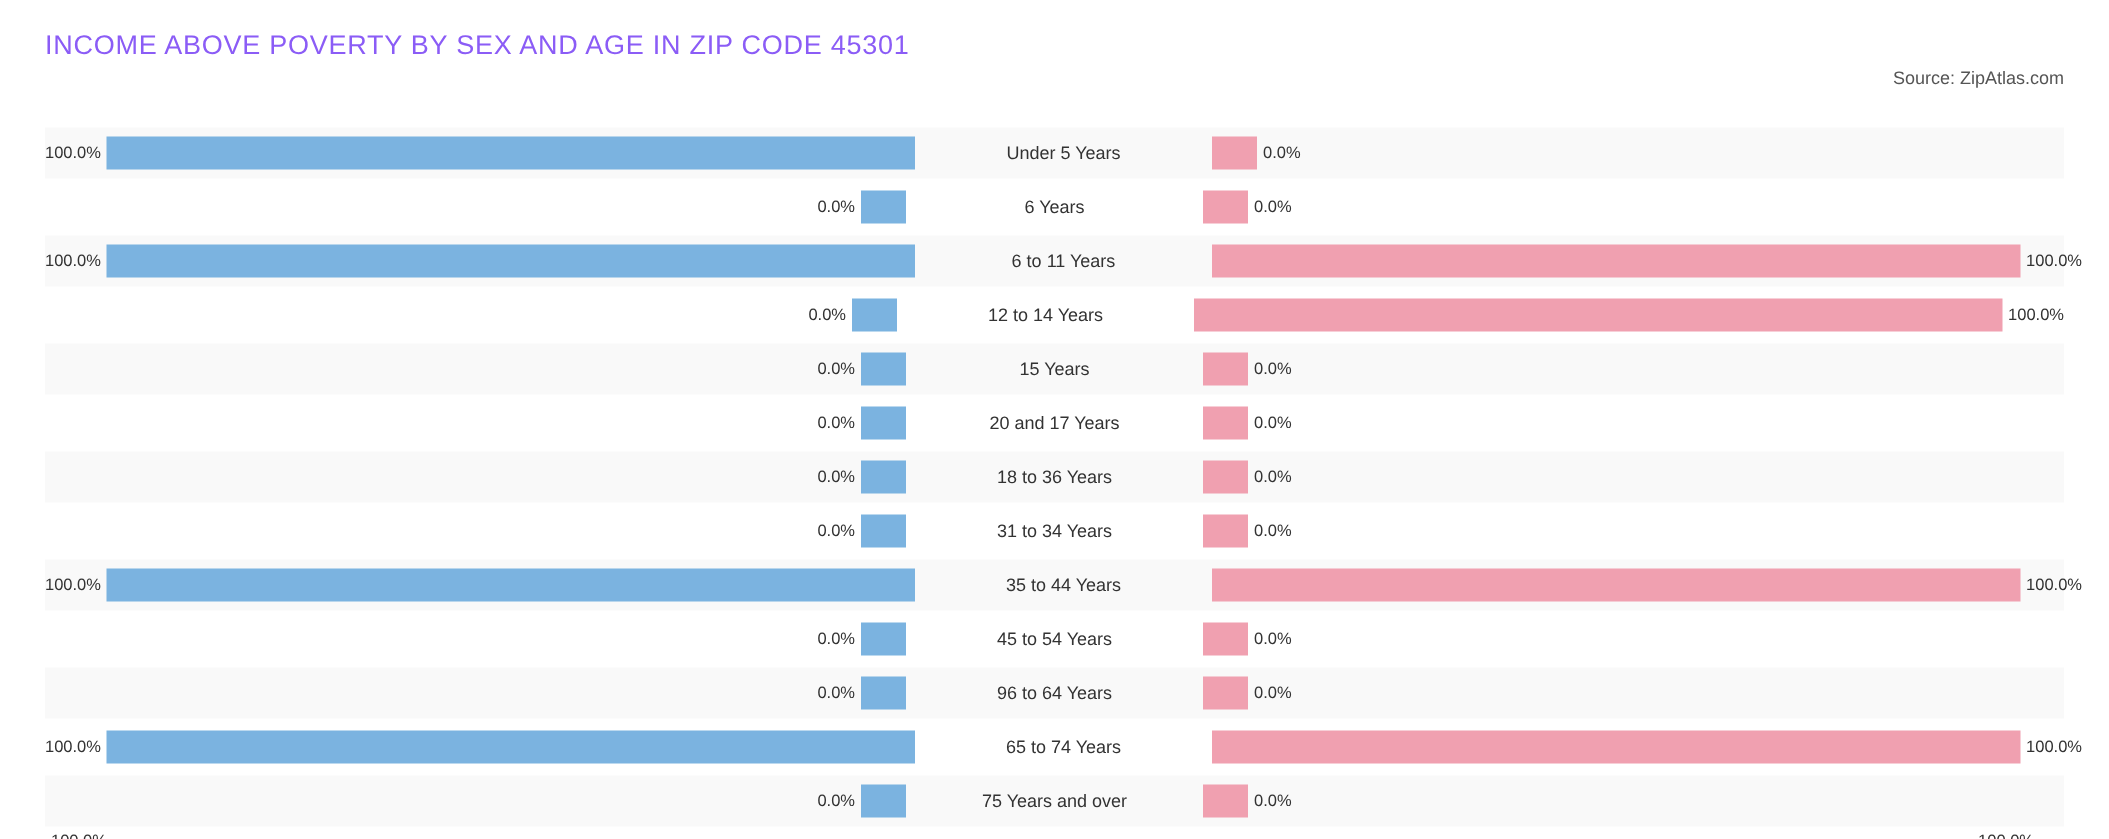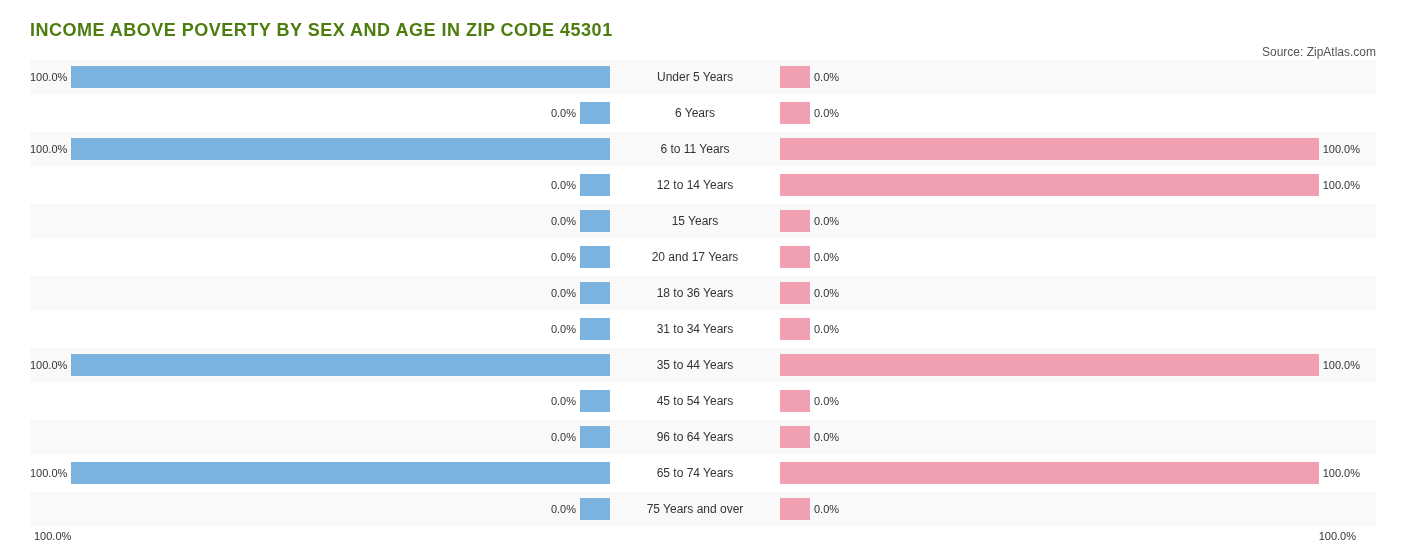--- a/index.html
+++ b/index.html
@@ -5,30 +5,30 @@
     * { box-sizing: border-box; margin: 0; padding: 0; }
     body {
       font-family: Arial, sans-serif;
       background: #fff;
       width: 1406px;
       min-height: 559px;
       padding: 20px 30px;
     }
     .chart-title {
       font-size: 18px;
-      font-weight: bold;
-      color: #4d7c0f;
+      font-weight: normal;
+      color: #8b5cf6;
       margin-bottom: 4px;
       letter-spacing: 0.5px;
     }
     .source {
       font-size: 12px;
       color: #555;
       text-align: right;
-      margin-bottom: 1px;
+      margin-bottom: 26px;
     }
     .chart-area {
       width: 100%;
     }
     .row {
       display: flex;
       align-items: center;
       height: 34px;
       margin-bottom: 2px;
     }
@@ -48,21 +48,21 @@
     }
     .right-bar-container {
       width: 580px;
       display: flex;
       align-items: center;
       justify-content: flex-start;
       height: 100%;
       position: relative;
     }
     .label-center {
-      width: 170px;
+      width: 198px;
       text-align: center;
       font-size: 12px;
       color: #333;
       flex-shrink: 0;
       padding: 0 5px;
     }
     .bar-male {
       background: #7bb3e0;
       height: 22px;
       display: flex;

